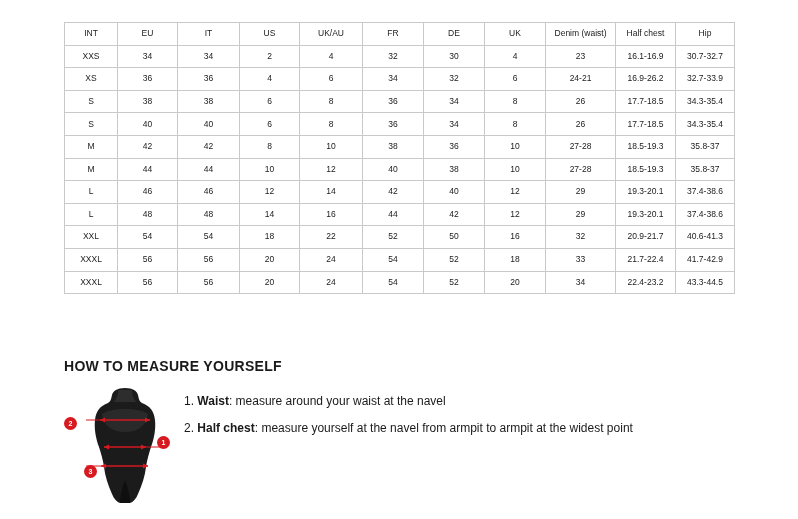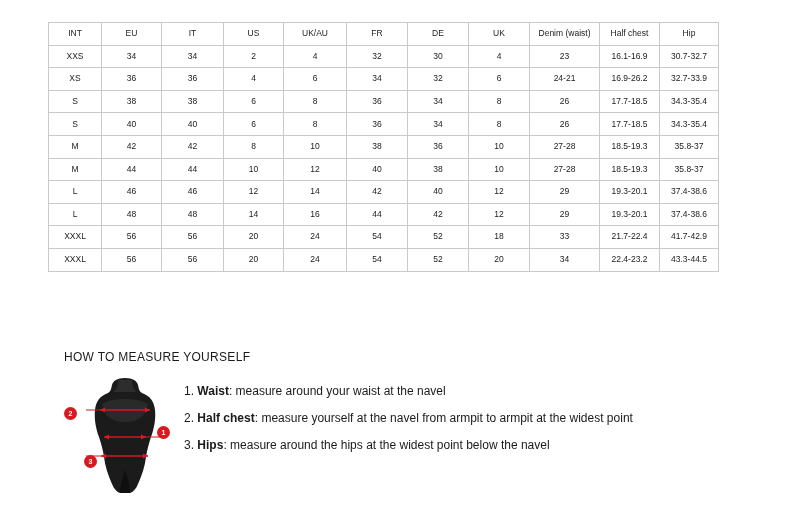--- a/index.html
+++ b/index.html
@@ -9,21 +9,21 @@
     background: #ffffff;
     font-family: "Liberation Sans", sans-serif;
     color: #1a1a1a;
     overflow: hidden;
   }
   .page { position: relative; width: 798px; height: 519px; }
 
   
   .size-table-wrap {
     position: absolute;
-    left: 48px;
+    left: 64px;
     top: 22px;
     width: 670px;
   }
   table.size-table {
     border-collapse: collapse;
     width: 100%;
     table-layout: fixed;
   }
   table.size-table th,
   table.size-table td {
@@ -53,25 +53,26 @@
   col.c10 { width: 59px; }
 
   
   .measure-section {
     position: absolute;
     left: 64px;
     top: 350px;
     width: 670px;
   }
   .measure-title {
-    font-size: 12px;
-    font-weight: normal;
+    font-size: 14px;
+    font-weight: bold;
     letter-spacing: 0.3px;
     color: #1a1a1a;
     margin-bottom: 8px;
+    margin-top: 8px;
   }
   .measure-body {
     position: relative;
     display: flex;
     align-items: flex-start;
   }
   .figure-col {
     width: 120px;
     position: relative;
     height: 125px;
@@ -248,20 +249,33 @@
           <td>14</td>
           <td>16</td>
           <td>44</td>
           <td>42</td>
           <td>12</td>
           <td>29</td>
           <td>19.3-20.1</td>
           <td>37.4-38.6</td>
         </tr>
         <tr>
+          <td>XXL</td>
+          <td>54</td>
+          <td>54</td>
+          <td>18</td>
+          <td>22</td>
+          <td>52</td>
+          <td>50</td>
+          <td>16</td>
+          <td>32</td>
+          <td>20.9-21.7</td>
+          <td>40.6-41.3</td>
+        </tr>
+        <tr>
           <td>XXXL</td>
           <td>56</td>
           <td>56</td>
           <td>20</td>
           <td>24</td>
           <td>54</td>
           <td>52</td>
           <td>18</td>
           <td>33</td>
           <td>21.7-22.4</td>
@@ -344,22 +358,18 @@
 
       <div class="notes-col">
         <div class="note">
           <span class="num">1.</span>
           <b>Waist</b><span>: measure around your waist at the navel</span>
         </div>
         <div class="note">
           <span class="num">2.</span>
           <b>Half chest</b><span>: measure yourself at the navel from armpit to armpit at the widest point</span>
         </div>
-        <div class="note">
-          <span class="num">3.</span>
-          <b>Hips</b><span>: measure around the hips at the widest point below the navel</span>
-        </div>
       </div>
 
     </div>
   </div>
 
 </div>
 
 </body></html>

